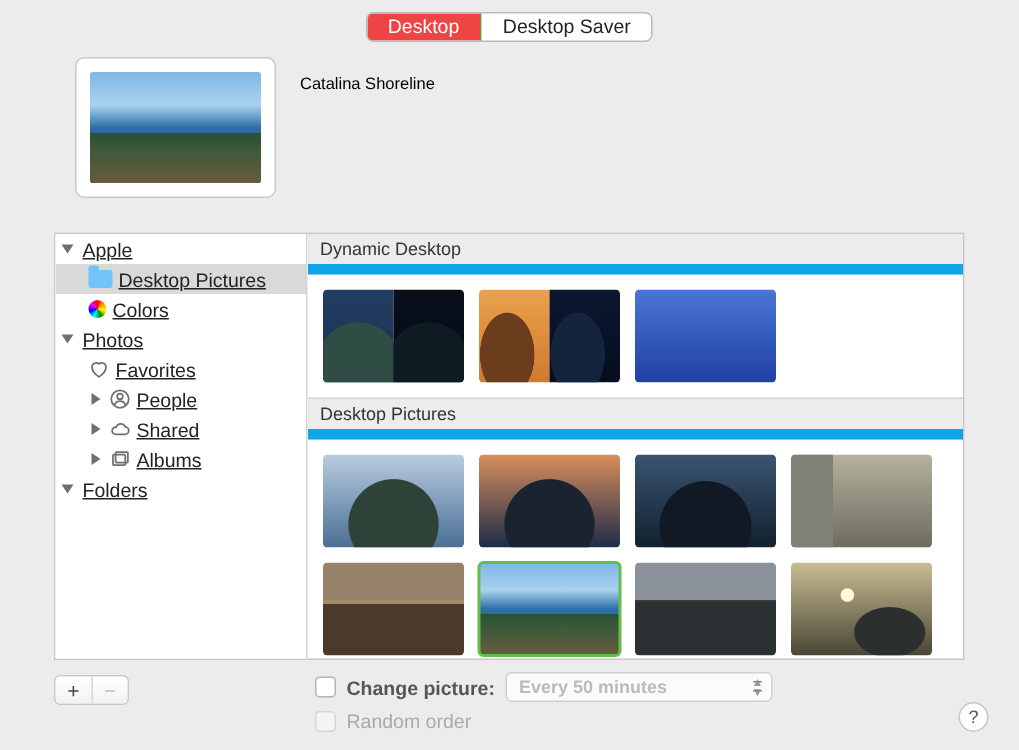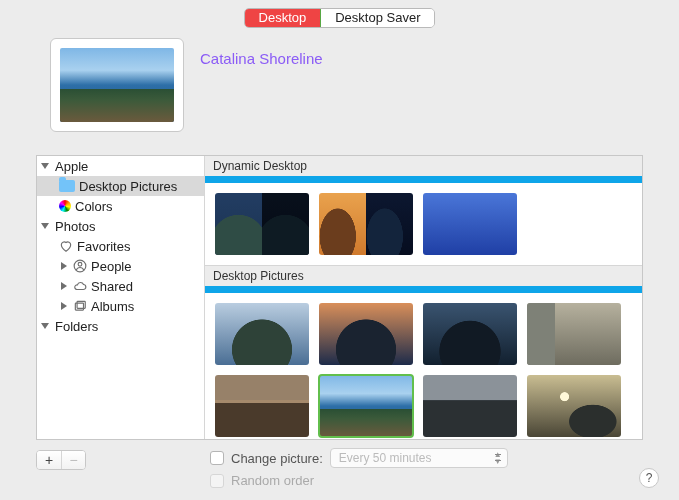--- a/index.html
+++ b/index.html
@@ -10,26 +10,26 @@
   .tabseg { position: absolute; top: 8px; left: 50%; transform: translateX(-50%); display: flex; border: 1px solid #b9b9b9; border-radius: 5px; overflow: hidden; height: 20px; font-size: 13px; }
   .tabseg .tab { padding: 1px 14px 2px; background: #fff; color: #222; cursor: pointer; line-height: 16px; }
   .tabseg .tab.active { background: #ef4444; color: #fff; border-right: 1px solid #55a843; }
   .tabseg .tab + .tab { border-left: 1px solid #c9c9c9; }
   .tabseg .tab.active + .tab { border-left: none; }
 
   
   .preview-row { position: absolute; top: 38px; left: 50px; right: 20px; display: flex; align-items: flex-start; gap: 16px; }
   .preview-frame { width: 134px; height: 94px; background: #fff; border: 1px solid #c9c9c9; border-radius: 6px; display: flex; align-items: center; justify-content: center; }
   .preview-thumb { width: 114px; height: 74px; border-radius: 2px; overflow: hidden; }
-  .wp-name { font-size: 15px; color: #8b5cf6; margin-top: 12px; text-align: center; }
+  .wp-name { font-size: 11px; color: #000000; margin-top: 12px; text-align: center; }
 
   
   .main { position: absolute; top: 155px; left: 36px; right: 36px; bottom: 60px; border: 1px solid #c7c7c7; background: #fff; display: flex; }
   .sidebar { width: 168px; border-right: 1px solid #d6d6d6; overflow: auto; background: #fff; font-size: 13px; }
-  .side-row { display: flex; align-items: center; height: 20px; padding-left: 4px; gap: 4px; color: #222; cursor: pointer; }
+  .side-row { display: flex; align-items: center; height: 20px; padding-left: 4px; gap: 4px; color: #222; cursor: pointer; text-decoration: underline; }
   .side-row.section { font-weight: 400; }
   .side-row.child { padding-left: 22px; }
   .side-row.subchild { padding-left: 22px; }
   .side-row.selected { background: #d9d9d9; }
   .tri { width: 0; height: 0; display: inline-block; }
   .tri.down { border-left: 4px solid transparent; border-right: 4px solid transparent; border-top: 6px solid #6f6f6f; margin-right: 2px; }
   .tri.right { border-top: 4px solid transparent; border-bottom: 4px solid transparent; border-left: 6px solid #6f6f6f; margin-right: 2px; margin-left: 2px; }
   .folder-ico { width: 16px; height: 12px; background: #73c3f9; border-radius: 2px; position: relative; }
   .folder-ico::before { content: ""; position: absolute; top: -3px; left: 0; width: 7px; height: 4px; background: #73c3f9; border-radius: 2px 2px 0 0; }
   .colors-ico { width: 12px; height: 12px; border-radius: 50%; background: conic-gradient(red,orange,yellow,green,cyan,blue,magenta,red); }
@@ -41,21 +41,21 @@
   .thumbs { display: flex; flex-wrap: wrap; gap: 10px; padding: 10px; }
   .thumb { width: 94px; height: 62px; border-radius: 3px; cursor: pointer; position: relative; overflow: hidden; }
   .thumb.selected { outline: 2px solid #62bf4c; outline-offset: -1px; }
 
   
   .add-remove { position: absolute; left: 36px; bottom: 30px; display: flex; border: 1px solid #c7c7c7; border-radius: 4px; overflow: hidden; height: 20px; background: #fff; }
   .add-remove button { width: 24px; background: linear-gradient(#fff,#f2f2f2); border: none; font-size: 14px; color: #444; cursor: pointer; }
   .add-remove button:disabled { color: #bdbdbd; }
   .add-remove button + button { border-left: 1px solid #d6d6d6; }
 
-  .change-row { position: absolute; left: 210px; bottom: 32px; display: flex; align-items: center; gap: 7px; font-size: 13px; color: #555; }
+  .change-row { position: absolute; left: 210px; bottom: 32px; display: flex; align-items: center; gap: 7px; font-size: 13px; color: #555; font-weight: bold; }
   .random-row { position: absolute; left: 210px; bottom: 12px; display: flex; align-items: flex-end; gap: 7px; font-size: 13px; color: #aaa; }
   .checkbox { width: 14px; height: 14px; border: 1px solid #b5b5b5; border-radius: 3px; background: #fff; display: inline-block; }
   .checkbox.disabled { border-color: #d6d6d6; background: #f4f4f4; }
   .popup { border: 1px solid #d0d0d0; border-radius: 4px; background: #fbfbfb; height: 20px; width: 178px; padding: 0 18px 0 8px; font-size: 12px; color: #bbb; position: relative; line-height: 18px; }
   .popup::after { content: ""; position: absolute; right: 4px; top: 3px; width: 10px; height: 12px;
     background:
       linear-gradient(#888,#888) no-repeat center 2px/6px 1px,
       linear-gradient(#888,#888) no-repeat center 8px/6px 1px;
     mask: none;
   }

